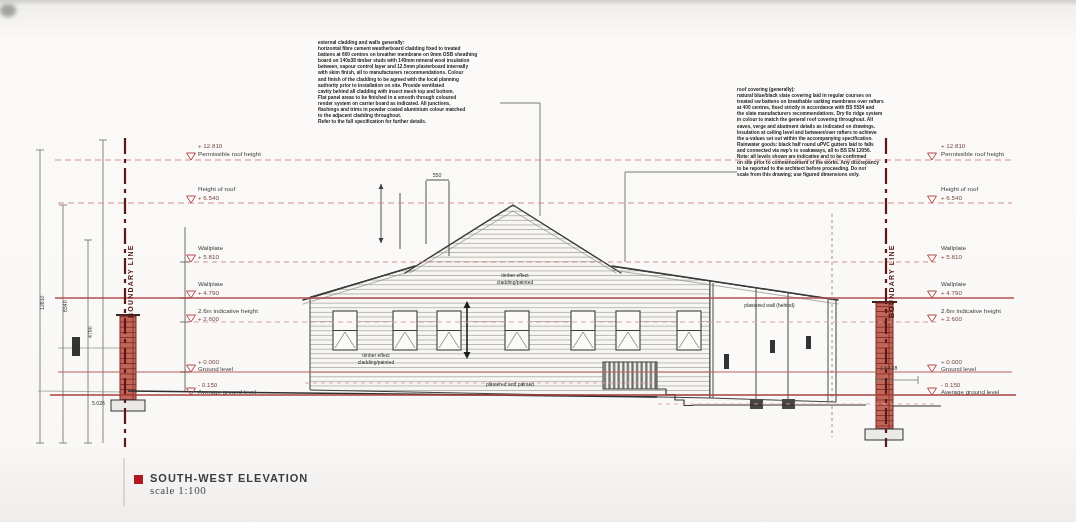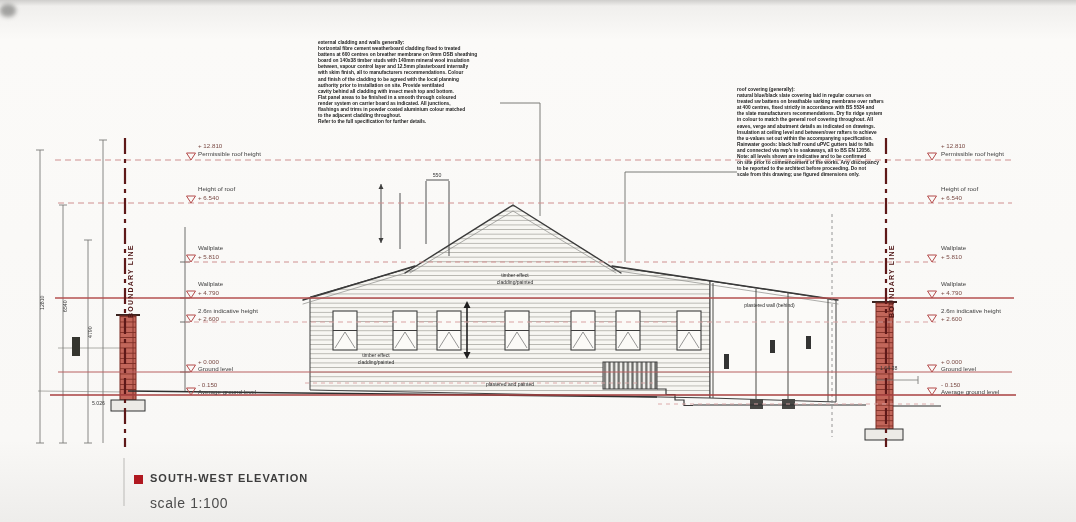--- a/index.html
+++ b/index.html
@@ -14,21 +14,21 @@
     position:absolute;font-size:4.8px;line-height:6.1px;color:#1c1c1c;
     white-space:pre-line;filter:blur(0.5px);letter-spacing:0;font-weight:bold;
   }
   .note{
     position:absolute;font-size:5px;line-height:7px;color:#2a2a2a;text-align:center;
     white-space:pre-line;filter:blur(0.4px);
   }
   .titleblock{position:absolute;left:134px;top:472px;display:flex;align-items:flex-start;filter:blur(0.3px);}
   .titleblock .bullet{width:9px;height:9px;background:#b01820;margin:3px 7px 0 0;}
   .titleblock .t1{font-size:11px;font-weight:bold;letter-spacing:1px;color:#3d3d3d;}
-  .titleblock .t2{font-size:14px;letter-spacing:.6px;color:#4c4c4c;margin-top:11px;}
+  .titleblock .t2{font-size:11px;letter-spacing:.6px;color:#4c4c4c;margin-top:0;font-family:Liberation Serif, serif;}
   svg text{font-family:"Liberation Sans",sans-serif;}
   .lvl{font-size:6.2px;fill:#3e3e3e;}
   .lvlv{font-size:6.2px;fill:#7a4a44;}
   .dimt{font-size:5.2px;fill:#3a3a3a;}
   .bnd{font-size:7px;font-weight:bold;letter-spacing:1.2px;fill:#4d1414;}
 </style>
 </head>
 <body>
 
 <div class="stage">

